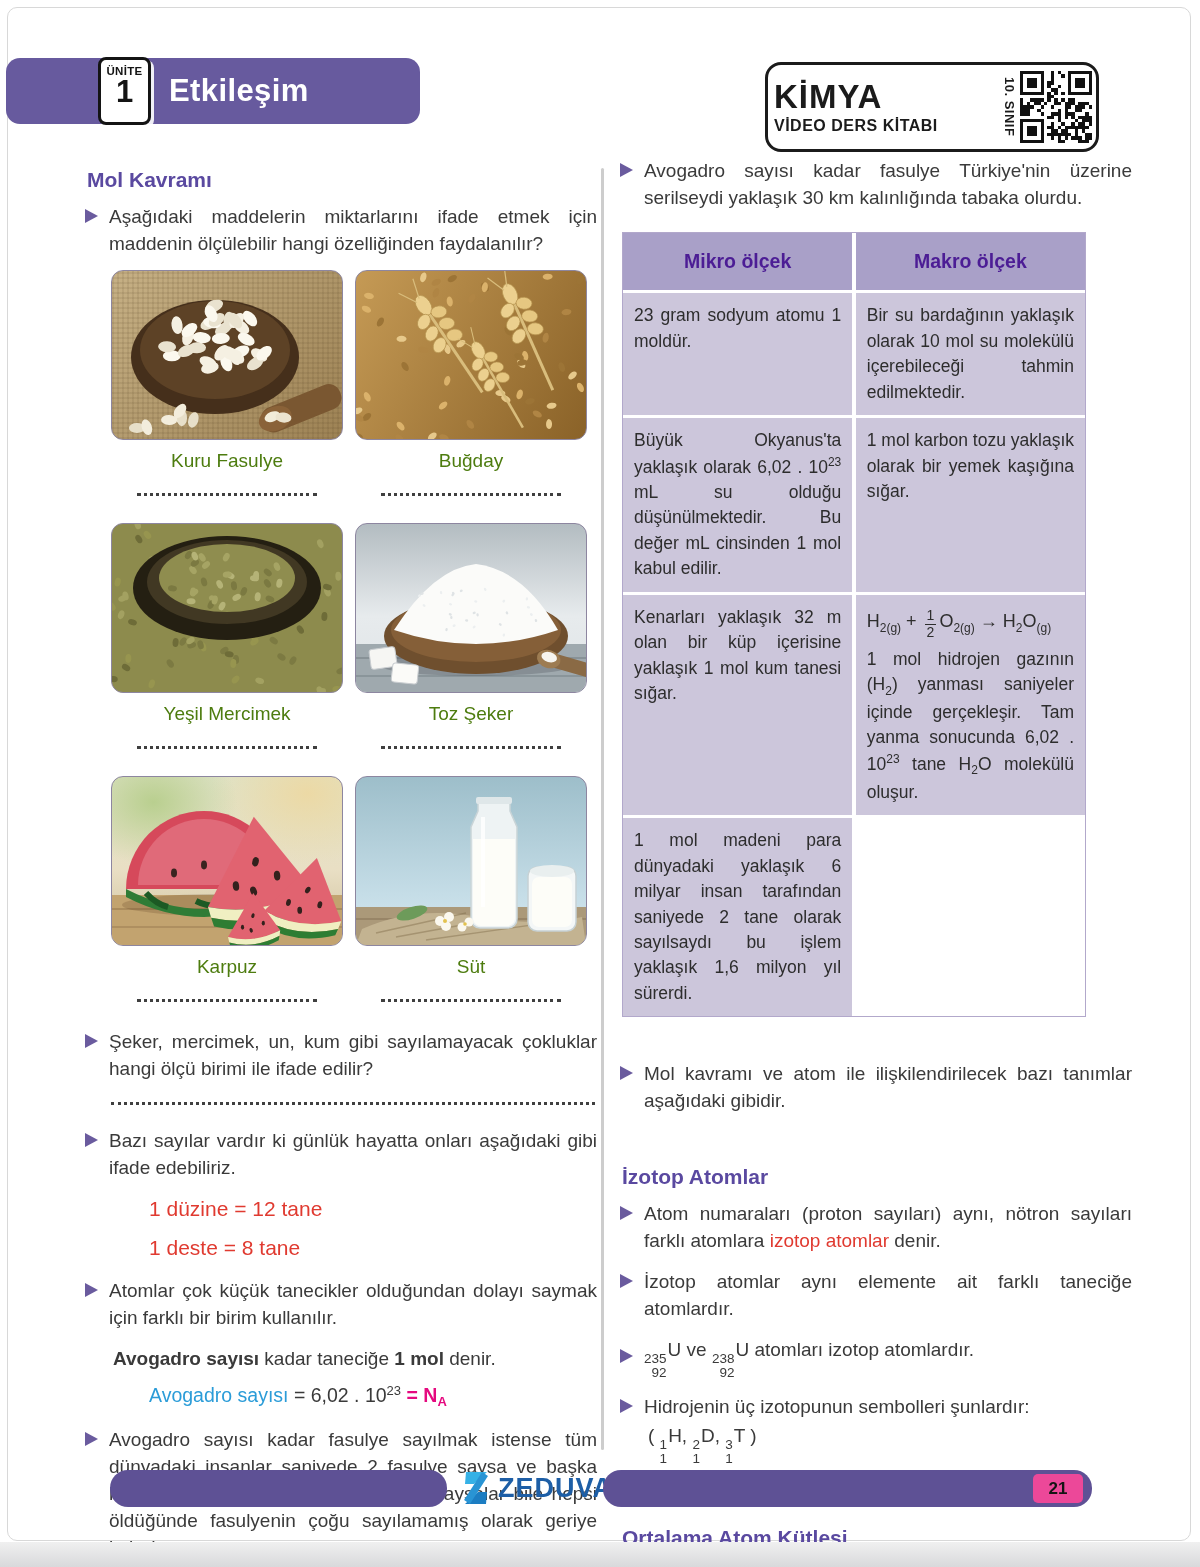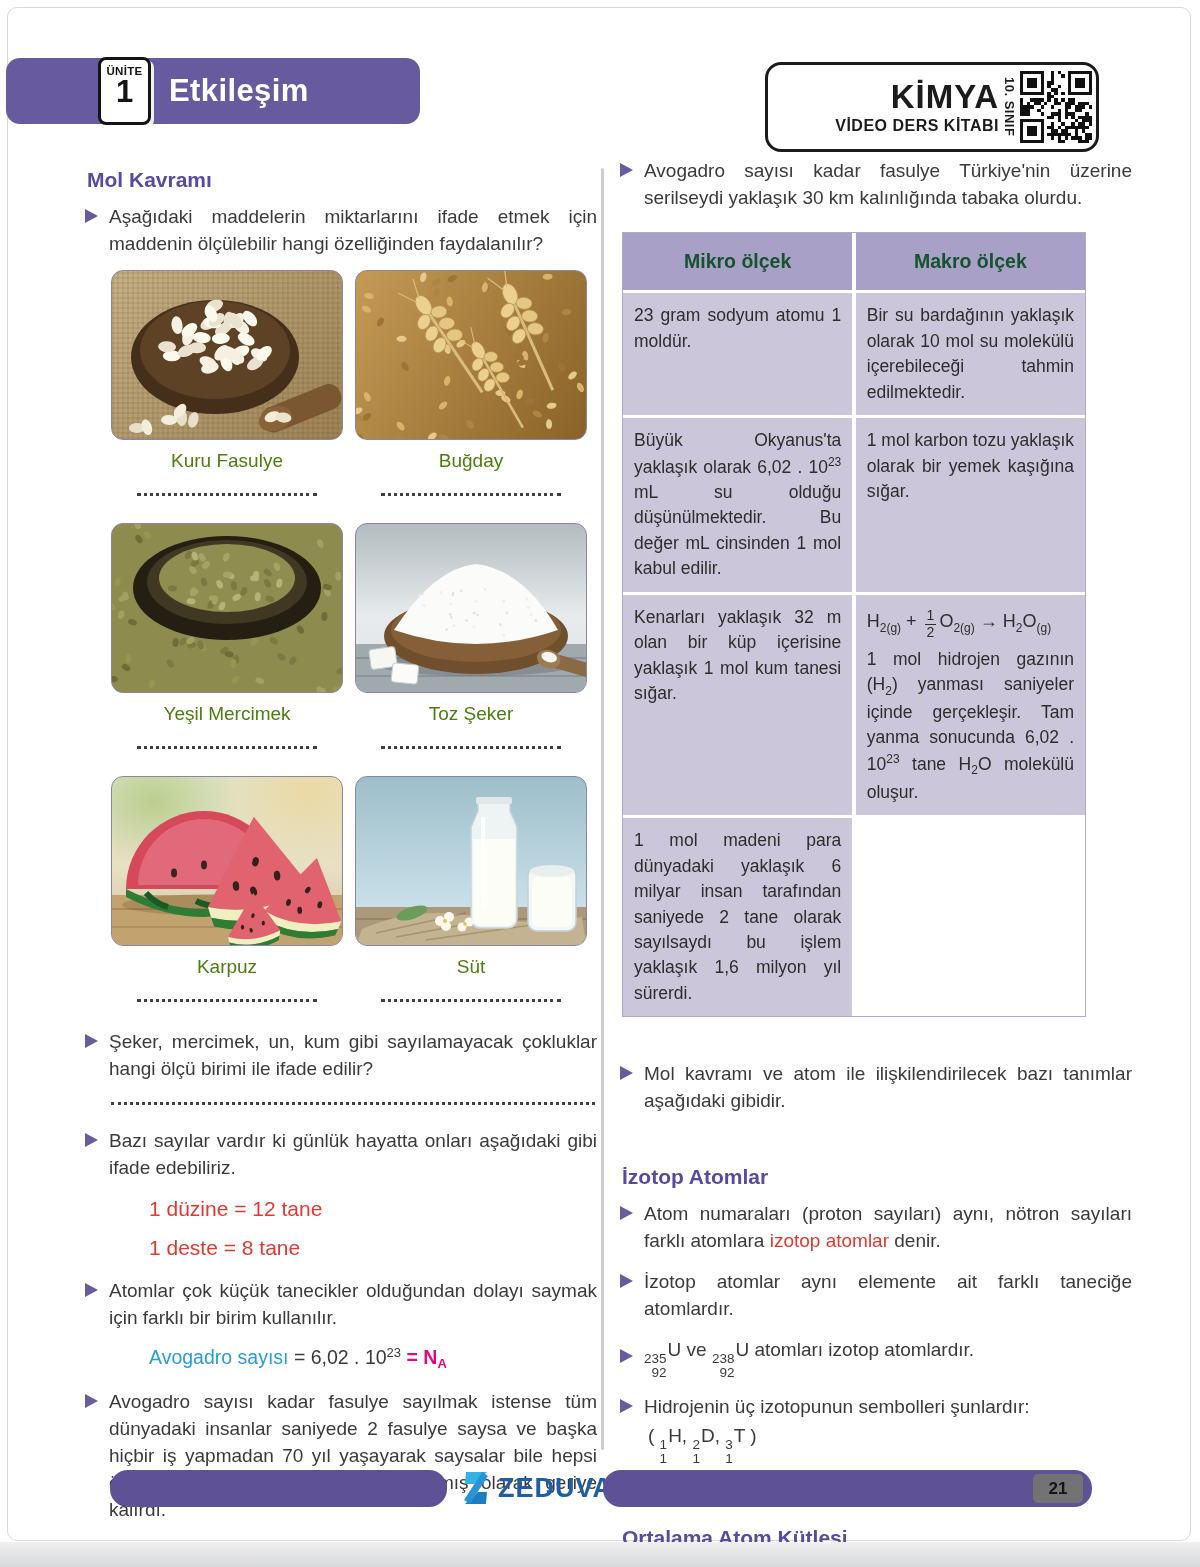--- a/index.html
+++ b/index.html
@@ -12,21 +12,21 @@
   
   .banner{position:absolute;left:6px;top:58px;width:414px;height:66px;background:#675a9e;
           border-radius:14px;display:flex;align-items:center;}
   .unite-box{width:47px;height:62px;background:#fff;border:3px solid #141414;border-radius:8px;
              margin-left:92px;text-align:center;box-shadow:3px 3px 0 rgba(255,255,255,.9);flex:0 0 auto;}
   .unite-label{font-size:11.5px;font-weight:bold;color:#141414;margin-top:5px;letter-spacing:.3px;}
   .unite-num{font-size:31px;font-weight:bold;color:#141414;line-height:.95;}
   .banner-title{color:#fff;font-size:31px;font-weight:bold;margin-left:18px;letter-spacing:.4px;}
   .kimya-box{position:absolute;left:765px;top:62px;width:328px;height:84px;background:#fff;
              border:3.5px solid #1b1b1b;border-radius:16px;display:flex;align-items:center;}
-  .kimya-titles{flex:1;text-align:right;padding-left:6px;color:#1b1b1b;}
+  .kimya-titles{flex:1;text-align:left;padding-left:6px;color:#1b1b1b;}
   .kimya-title{font-size:33px;font-weight:bold;letter-spacing:1px;line-height:1;}
   .kimya-sub{font-size:16px;font-weight:bold;margin-top:4px;letter-spacing:.5px;}
   .grade{writing-mode:vertical-rl;font-weight:bold;font-size:13px;color:#1b1b1b;
          letter-spacing:.5px;margin:0 3px;text-align:center;}
   .qr-wrap{width:72px;height:72px;margin-right:4px;flex:0 0 auto;}
   .qr-wrap svg{width:100%;height:100%;display:block;}
   
   .divider{position:absolute;left:601px;top:168px;width:3px;height:1282px;background:#cdcdcd;border-radius:3px;}
   #left-col{position:absolute;left:85px;top:162px;width:512px;}
   #right-col{position:absolute;left:620px;top:158px;width:512px;}
@@ -59,40 +59,40 @@
   .red-line{color:#e03a30;font-size:21px;margin:15px 0 0 64px;}
   .mol-def{font-size:19px;margin:16px 0 0 28px;color:#3a3a3a;}
   .formula{font-size:19.5px;margin:13px 0 18px 64px;}
   .formula .lbl{color:#2b9cd8;}
   .formula .mag{color:#e5097f;font-weight:bold;}
   .sup{font-size:13px;vertical-align:7px;}
   .subA{font-size:13px;vertical-align:-4px;}
   
   .mtable{display:grid;grid-template-columns:1fr 1fr;gap:3.5px;width:462px;background:#fff;
           border:1.5px solid #b2a8cb;margin:20px 0 44px 2px;}
-  .th{background:#a9a0c8;color:#14532d;font-weight:bold;font-size:19.5px;text-align:center;
+  .th{background:#a9a0c8;color:#4c1d95;font-weight:bold;font-size:19.5px;text-align:center;
       padding:17px 8px;}
   .td{background:#ccc6db;color:#2d2d2d;font-size:17.5px;line-height:1.45;text-align:justify;
       padding:10px 11px;}
   .td sub,.td sup{font-size:12px;}
   .eq{font-size:18px;margin:3px 0 7px;text-align:left;}
   .frac{display:inline-block;text-align:center;vertical-align:-0.72em;line-height:1.05;
         font-size:14px;margin:0 3px;}
   .frac span{display:block;}
   .frac .num{border-bottom:1.6px solid #2d2d2d;padding:0 2px 1px;}
   
   .nuc{display:inline-flex;flex-direction:column;align-items:flex-end;line-height:1.05;
        font-size:13.5px;vertical-align:-7px;margin-right:1px;color:#3a3a3a;}
   .sym-line{font-size:19px;margin:4px 0 0 28px;}
   .red{color:#e03a30;} .mb14{margin-bottom:14px;} .mb50{margin-bottom:50px;} .mt60{margin-top:60px;}
   
   .foot-bar{position:absolute;top:1470px;height:37px;background:#5e5195;border-radius:18px;}
   .fb-left{left:110px;width:337px;}
   .fb-right{left:603px;width:489px;}
-  .page-badge{position:absolute;right:9px;top:4px;width:50px;height:29px;background:#737373;
+  .page-badge{position:absolute;right:9px;top:4px;width:50px;height:29px;background:#ec4899;
               border-radius:5px;display:flex;align-items:center;justify-content:center;
               font-size:17px;font-weight:bold;color:#141414;}
   .logo{position:absolute;left:461px;top:1471px;display:flex;align-items:center;gap:7px;}
   .logo-text{font-size:27px;font-weight:bold;color:#1d5ea6;letter-spacing:1px;}
 </style>
 </head>
 <body>
 
 <div id="page">
   <div class="page-frame"></div>
@@ -652,20 +652,21 @@
       <p>Bazı sayılar vardır ki günlük hayatta onları aşağıdaki gibi ifade edebiliriz.</p>
     </div>
     <div class="red-line">1 düzine = 12 tane</div>
     <div class="red-line" style="margin-bottom:18px;">1 deste = 8 tane</div>
 
     <div class="bullet">
       <span class="tri"></span>
       <p>Atomlar çok küçük tanecikler olduğundan dolayı saymak için farklı bir birim kullanılır.</p>
     </div>
 
+    <div class="mol-def"><b>Avogadro sayısı</b><span> kadar taneciğe </span><b>1 mol</b><span> denir.</span></div>
 
     <div class="formula"><span class="lbl">Avogadro sayısı</span><span> = 6,02 . 10</span><span class="sup">23</span><span class="mag"> = N</span><span class="mag subA">A</span></div>
 
     <div class="bullet">
       <span class="tri"></span>
       <p>Avogadro sayısı kadar fasulye sayılmak istense tüm dünyadaki insanlar saniyede 2 fasulye saysa ve başka hiçbir iş yapmadan 70 yıl yaşayarak saysalar bile hepsi öldüğünde fasulyenin çoğu sayılamamış olarak geriye kalırdı.</p>
     </div>
   </div>
 
   <div id="right-col">

